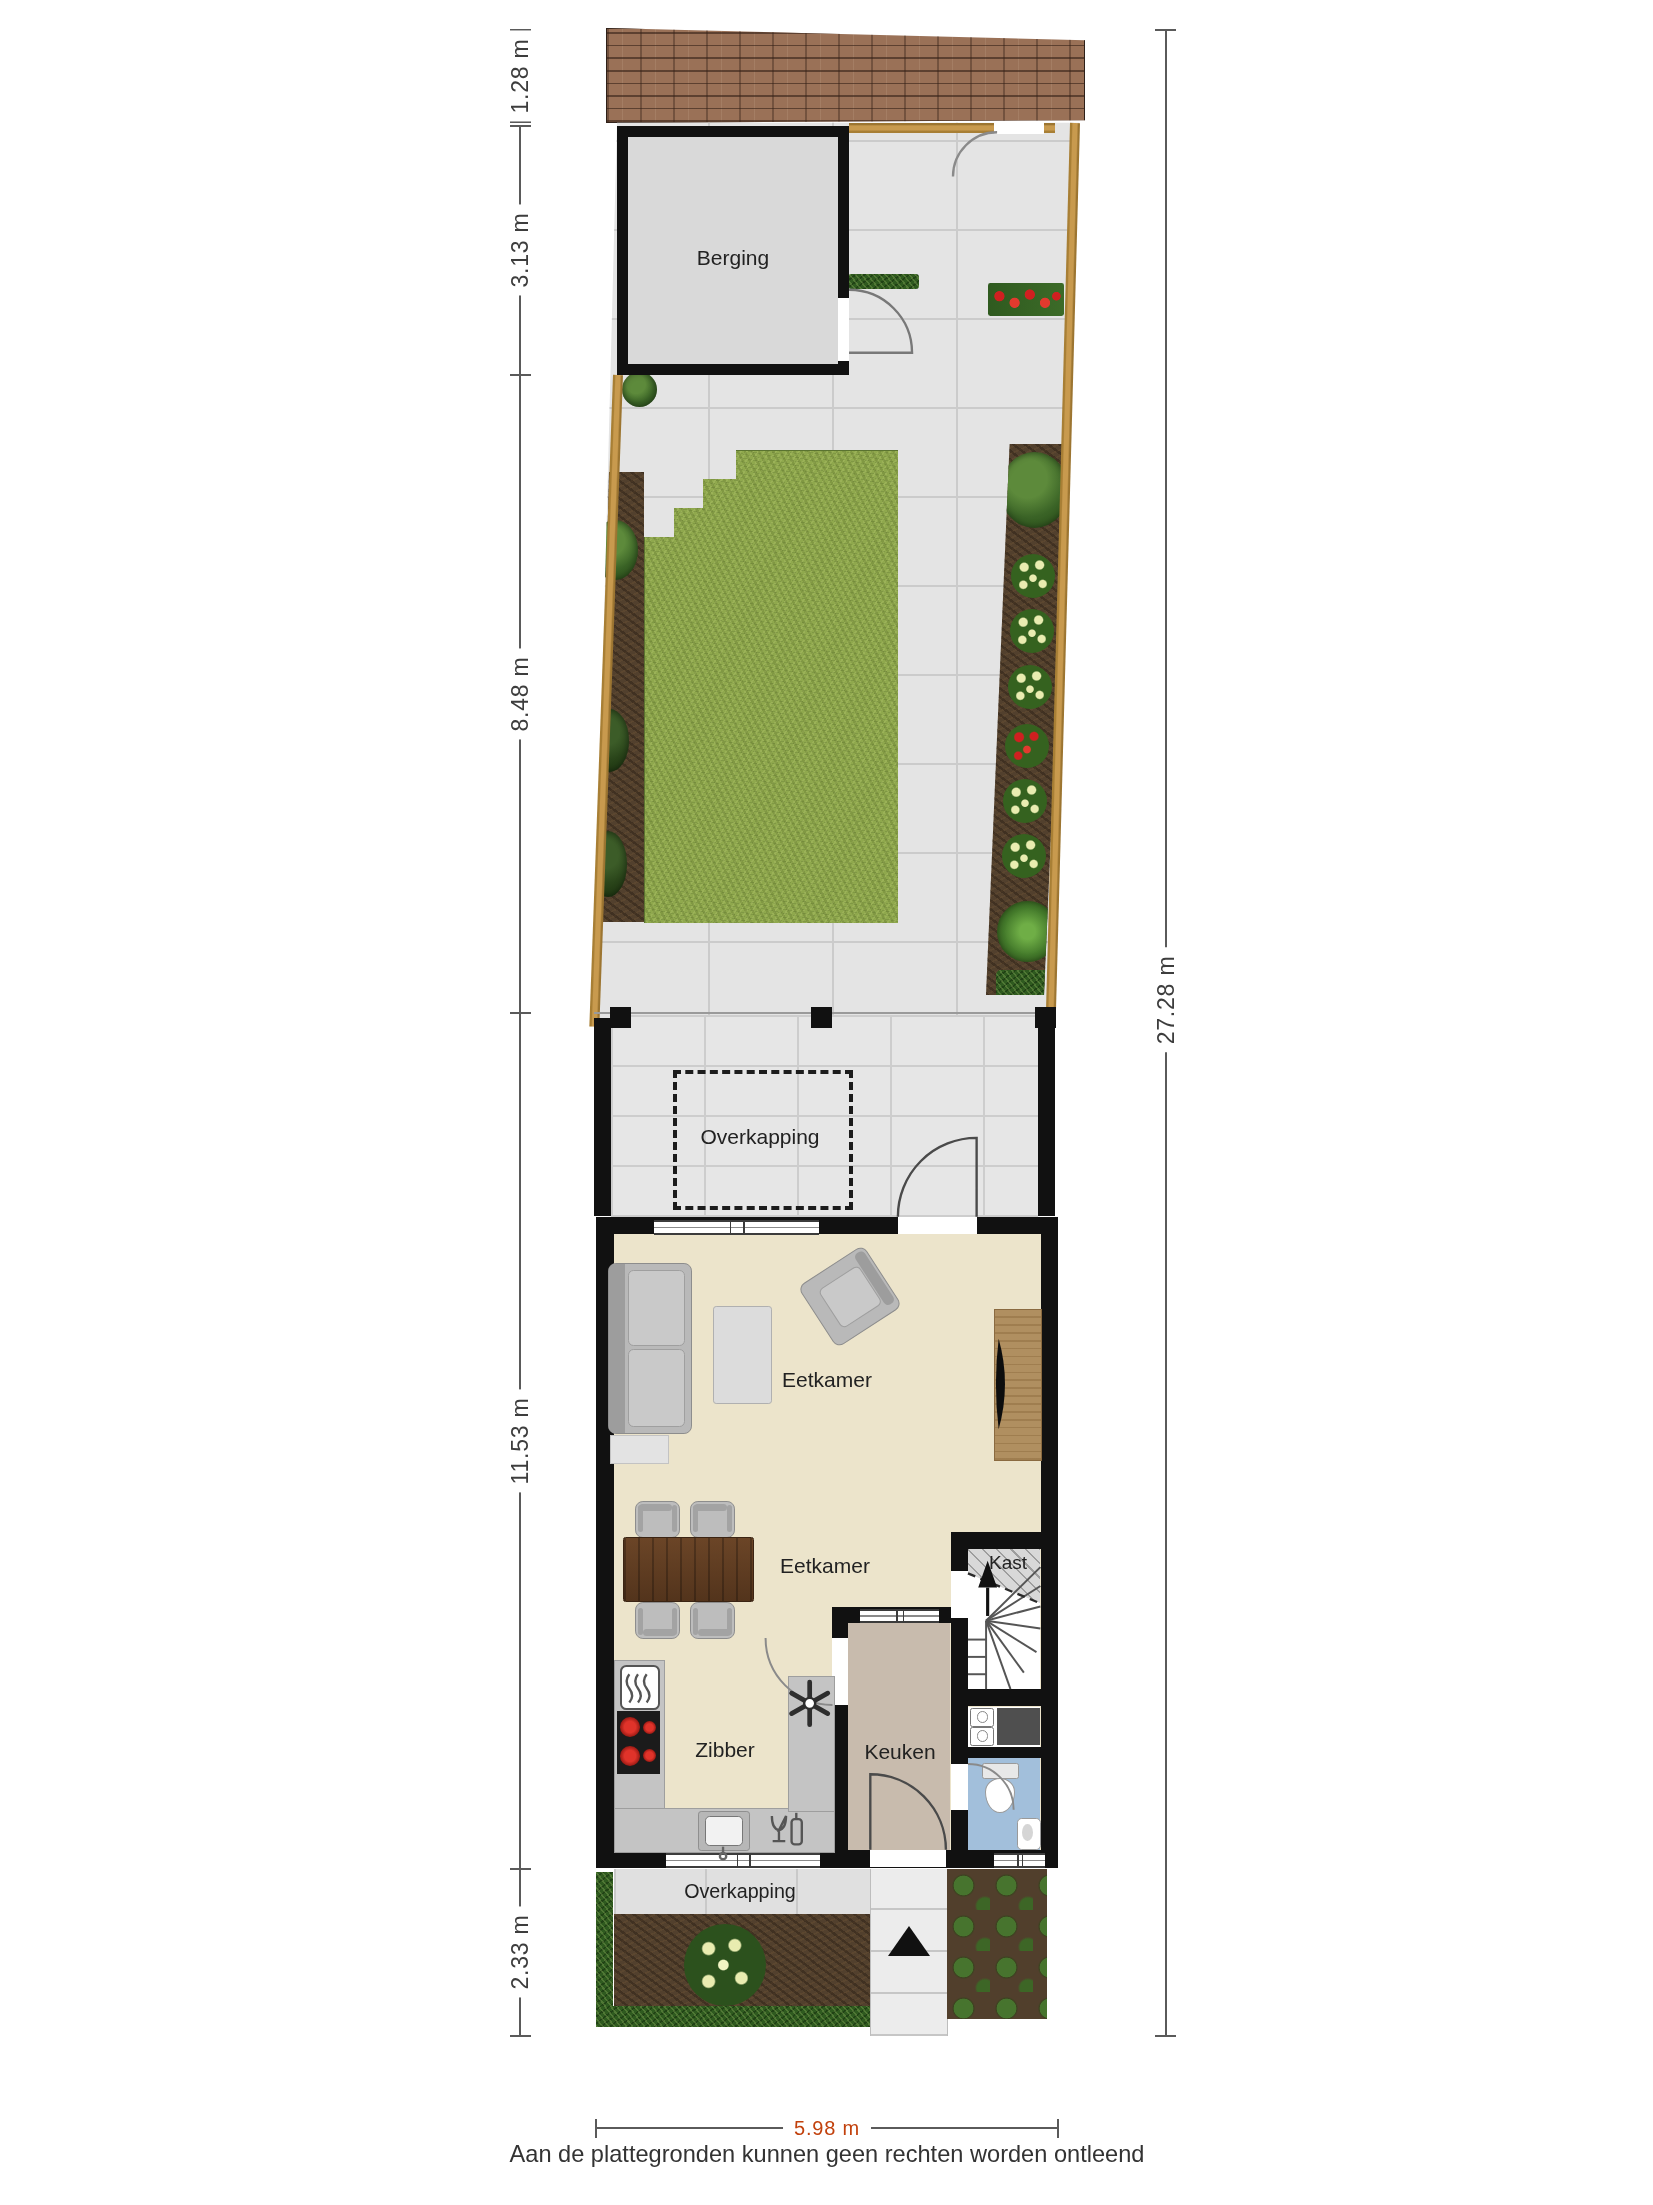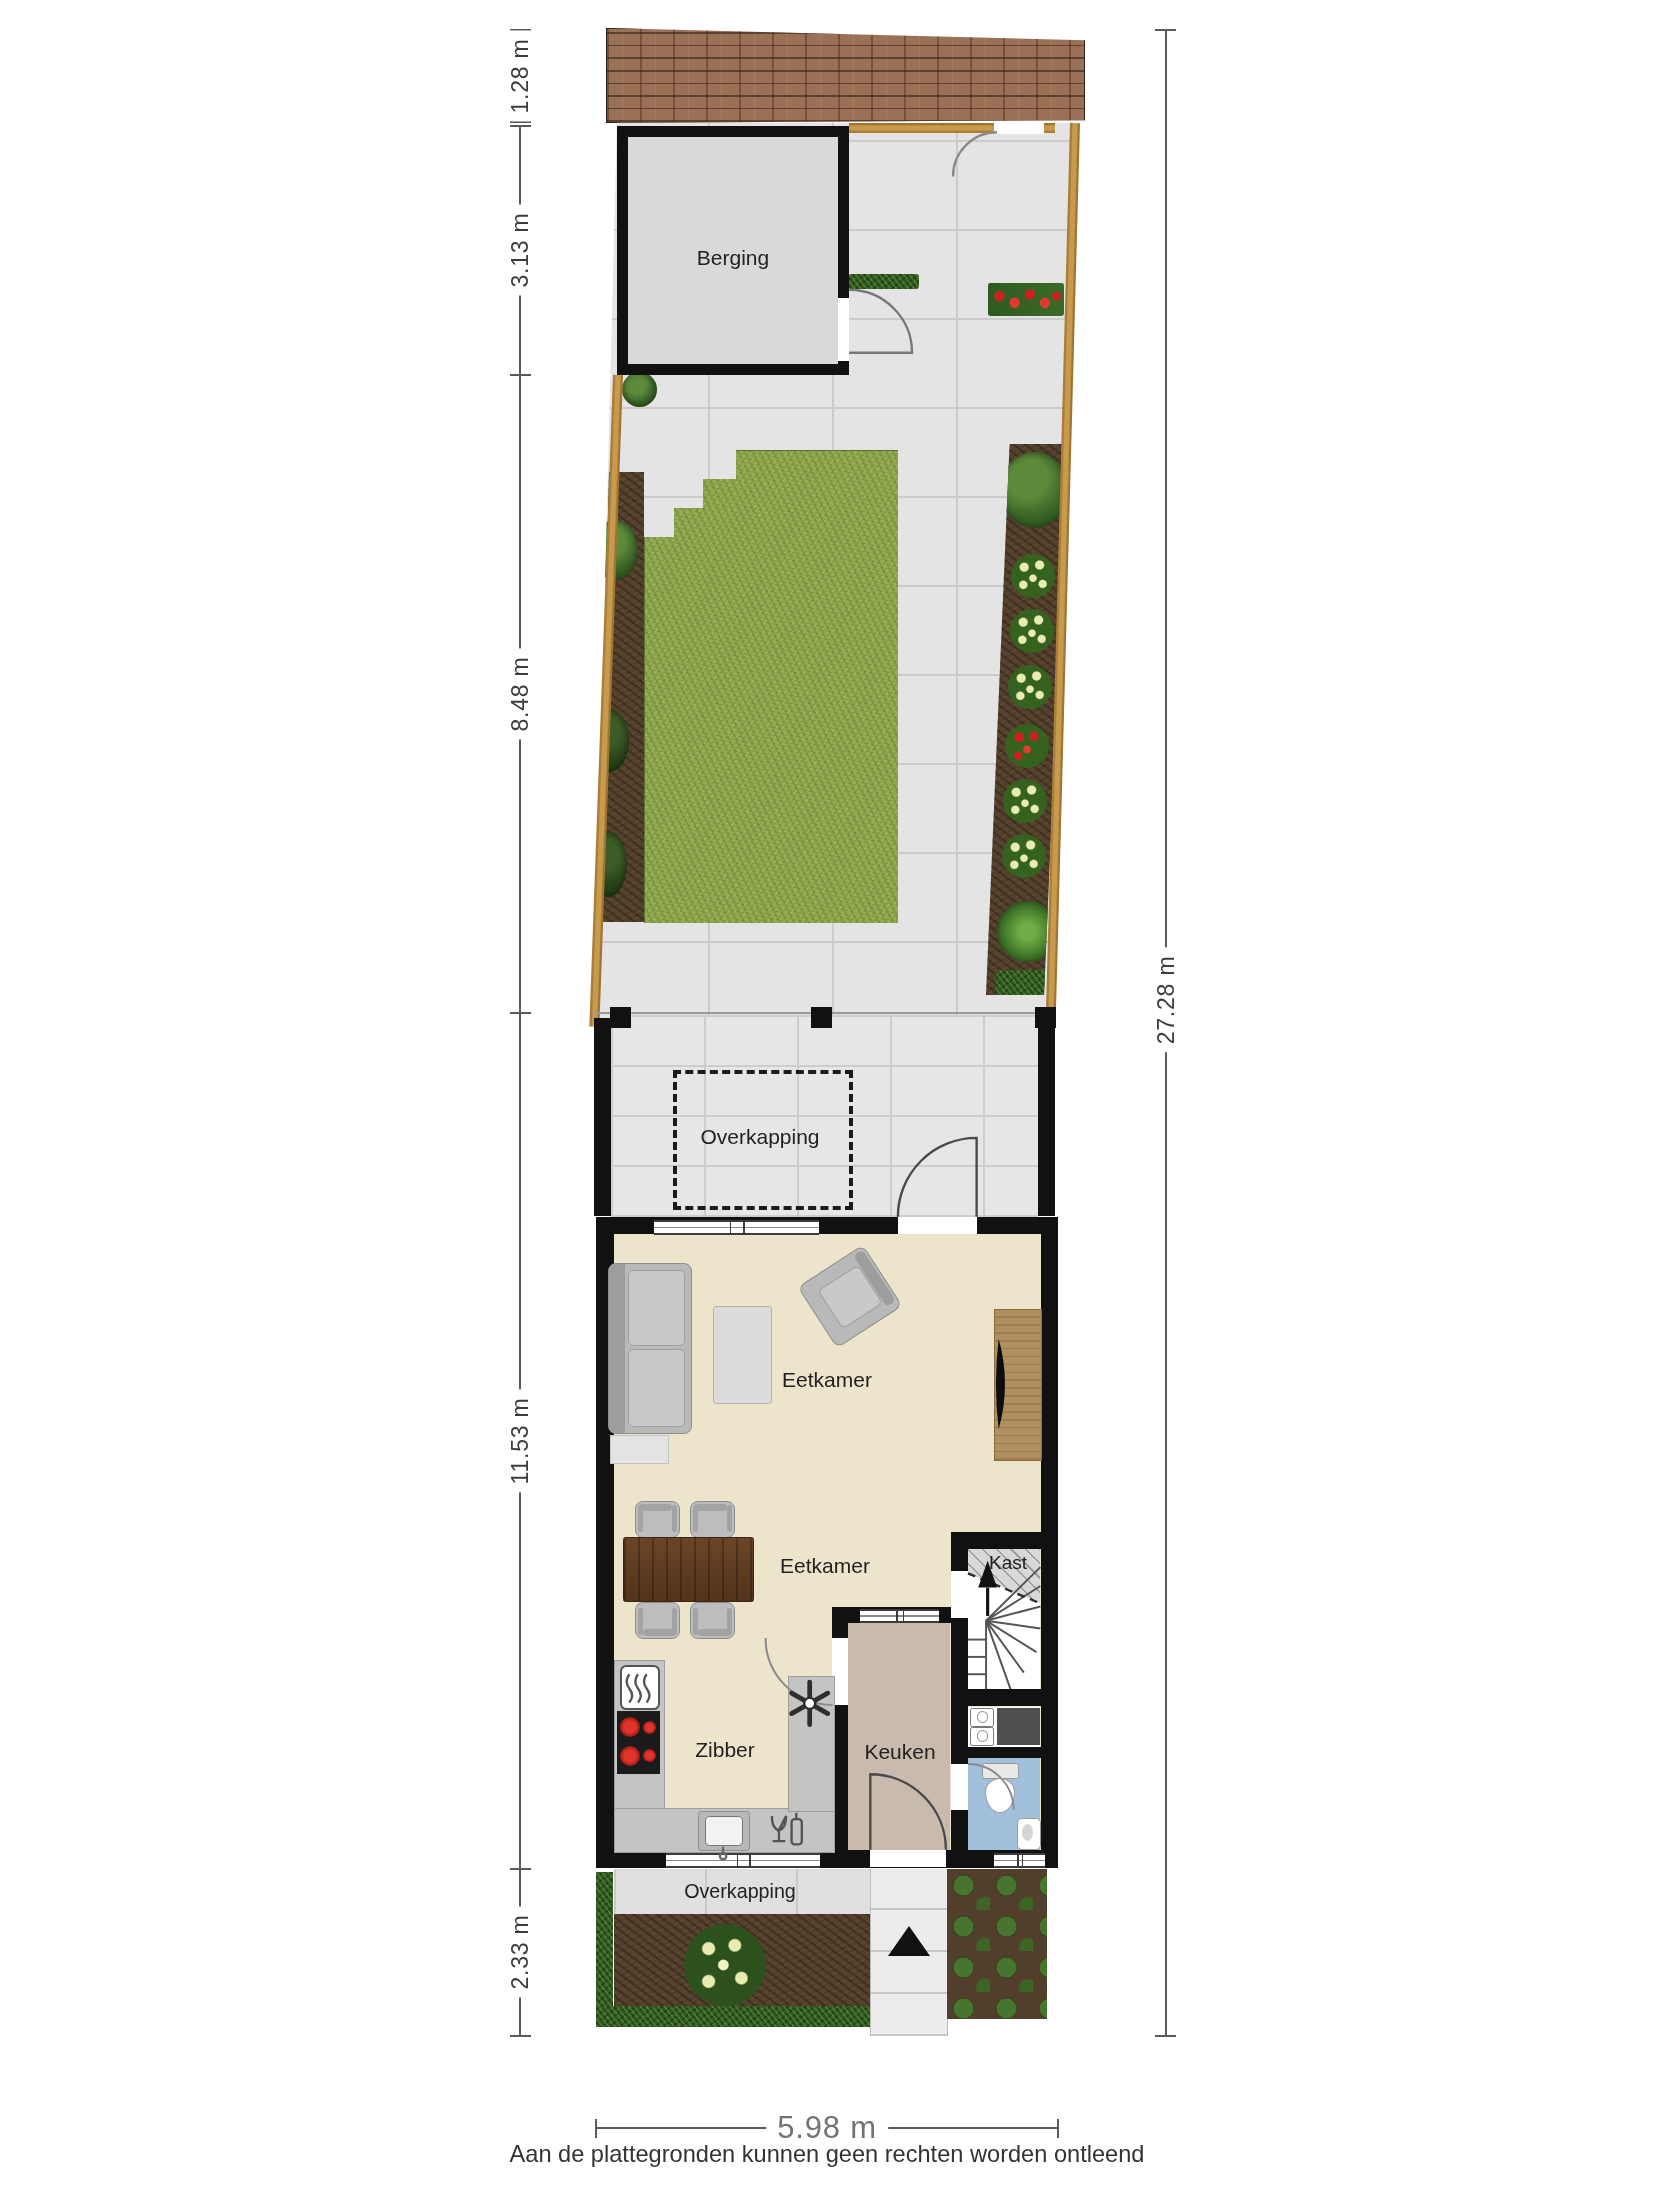--- a/index.html
+++ b/index.html
@@ -6,21 +6,21 @@
   #canvas{position:relative;width:1654px;height:2205px;background:#ffffff;overflow:hidden;
           font-family:"Liberation Sans","DejaVu Sans",sans-serif;color:#2b2b2b;}
   .abs{position:absolute;}
   
   .dimline-v{position:absolute;width:1.6px;background:#5a5a5a;}
   .dimline-h{position:absolute;height:1.6px;background:#5a5a5a;}
   .tick-h{position:absolute;width:20.5px;height:1.6px;background:#5a5a5a;}
   .tick-v{position:absolute;width:1.6px;height:19px;background:#5a5a5a;}
   .dimlabel{position:absolute;font-size:23px;color:#3d3d3d;background:#ffffff;padding:4.7px 7.9px;
             white-space:nowrap;transform:translate(-50%,-50%) rotate(-90deg);letter-spacing:0.8px;}
-  .dimlabel-h{position:absolute;font-size:31px;color:#737373;background:#ffffff;padding:1.6px 11px;
+  .dimlabel-h{position:absolute;font-size:20px;color:#c2410c;background:#ffffff;padding:1.6px 11px;
             white-space:nowrap;transform:translate(-50%,-50%);letter-spacing:0.8px;}
   
   .roomlabel{position:absolute;font-size:21px;color:#222;transform:translate(-50%,-50%);white-space:nowrap;}
   
   .wallbox{position:absolute;background:#111111;}
   .window{position:absolute;background:#ffffff;border-top:2.4px solid #3c3c3c;border-bottom:2.4px solid #3c3c3c;}
   .window .mid{position:absolute;left:0;top:50%;width:100%;height:1.6px;margin-top:-0.8px;background:#8a8a8a;}
   .window .t1,.window .t2{position:absolute;top:0;width:1.6px;height:100%;background:#3c3c3c;}
   .window .t1{left:46%;} .window .t2{left:54%;}
   .gap{position:absolute;background:#ffffff;}

